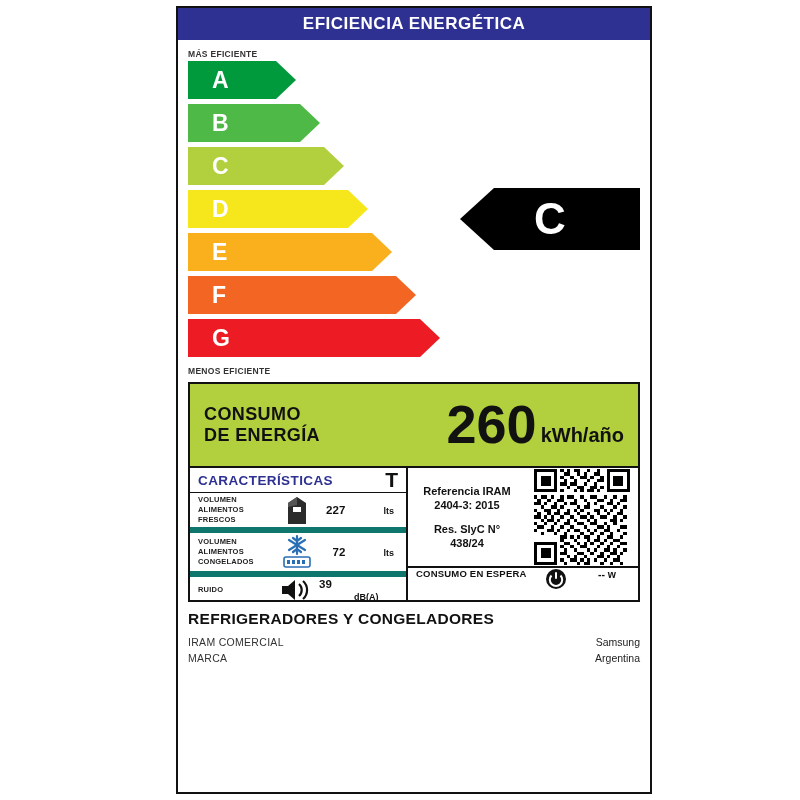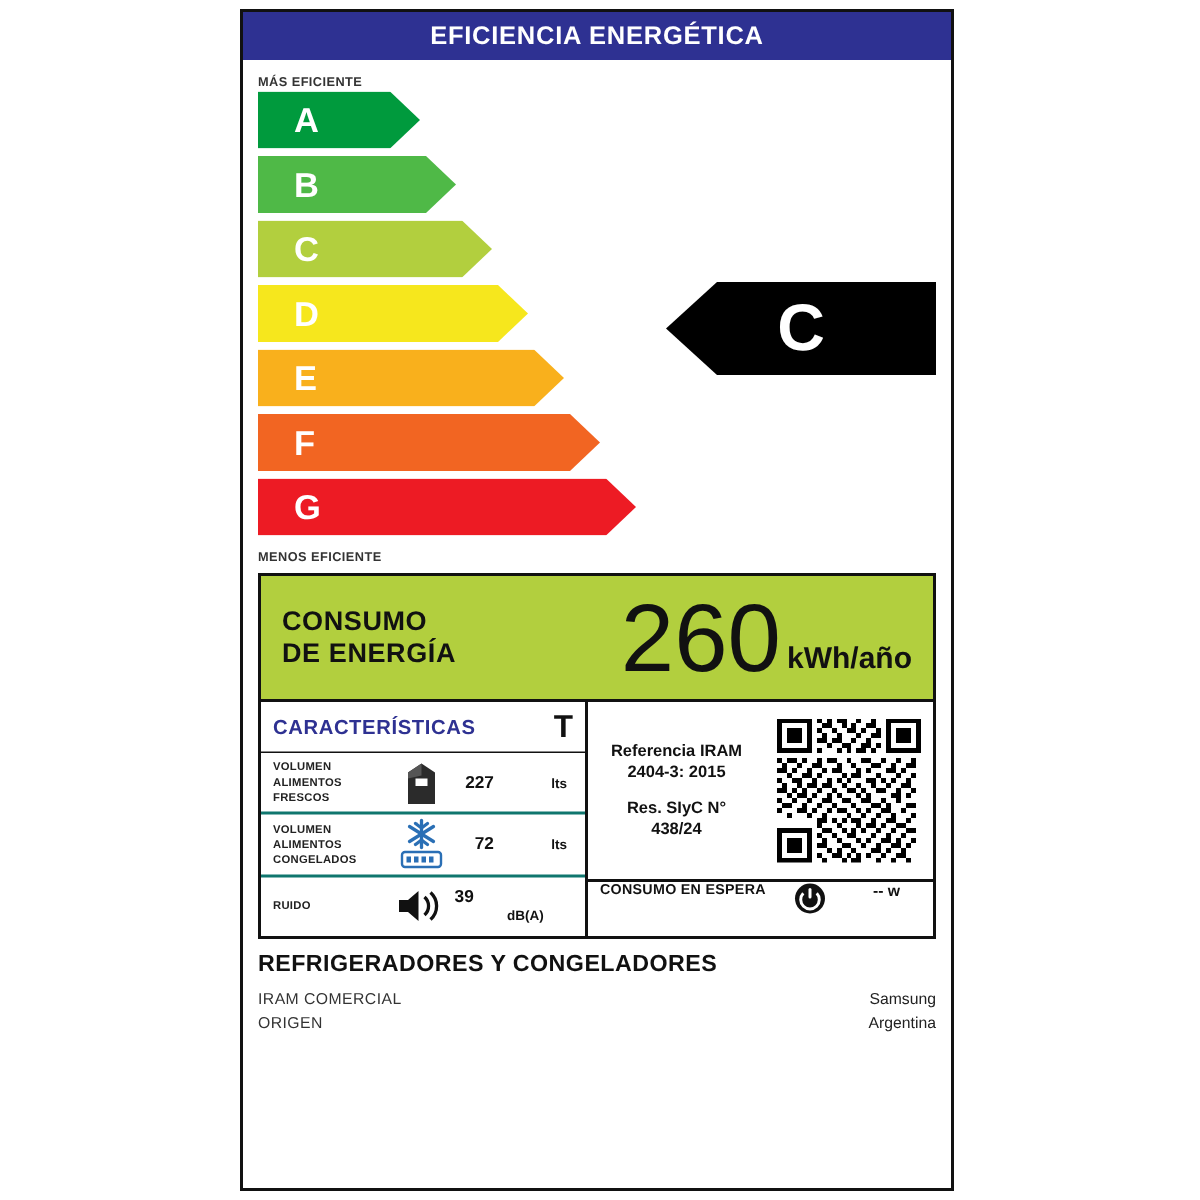--- a/index.html
+++ b/index.html
@@ -4,21 +4,21 @@
 <style>
   * { box-sizing: border-box; margin: 0; padding: 0; }
   html, body {
     width: 800px; height: 800px;
     background: #ffffff;
     font-family: "Liberation Sans", sans-serif;
     overflow: hidden;
   }
   .label {
     position: absolute;
-    left: 160px; top: 6px;
+    left: 176px; top: 6px;
     width: 476px; height: 788px;
     border: 2px solid #111;
     background: #fff;
   }
   
   .header {
     height: 32px;
     background: #2e3192;
     color: #fff;
     display: flex;
@@ -87,39 +87,39 @@
     line-height: 1.15;
     color: #111;
     letter-spacing: .4px;
   }
   .consumo-right {
     margin-left: auto;
     display: flex;
     align-items: flex-end;
   }
   .consumo-value {
-    font-size: 64px;
-    font-weight: normal;
+    font-size: 54px;
+    font-weight: bold;
     line-height: .95;
     color: #111;
   }
   .consumo-unit {
     font-size: 20px;
     font-weight: bold;
     color: #111;
     padding-bottom: 4px;
     margin-left: 4px;
   }
   
   .specs {
     margin: 0 10px;
     border: 2px solid #111;
     border-top: none;
     display: flex;
-    height: 158px;
+    height: 134px;
   }
   .specs-left {
     width: 218px;
     border-right: 2px solid #111;
     display: flex;
     flex-direction: column;
   }
   .carac {
     height: 34px;
     border-bottom: 1px solid #111;
@@ -135,21 +135,21 @@
   }
   .carac-t {
     margin-left: auto;
     font-size: 21px;
     font-weight: bold;
     color: #111;
   }
   .spec-row {
     display: flex;
     align-items: center;
-    border-bottom: 2px solid #0f766e;
+    border-bottom: 6px solid #0f766e;
     padding: 0 8px;
     flex: 1;
   }
   .spec-row:last-child { border-bottom: none; }
   .spec-name {
     font-size: 7.5px;
     font-weight: bold;
     color: #222;
     line-height: 1.35;
     width: 76px;
@@ -615,19 +615,19 @@
   </div>
 
   <div class="footer">
     <div class="footer-title">REFRIGERADORES Y CONGELADORES</div>
     <div id="footer-rows">
         <div class="footer-row">
           <span class="k">IRAM COMERCIAL</span>
           <span class="v">Samsung</span>
         </div>
         <div class="footer-row">
-          <span class="k">ORIGEN</span>
+          <span class="k">MARCA</span>
           <span class="v">Argentina</span>
         </div>
       </div>
   </div>
 
 </div>
 
 </body></html>

